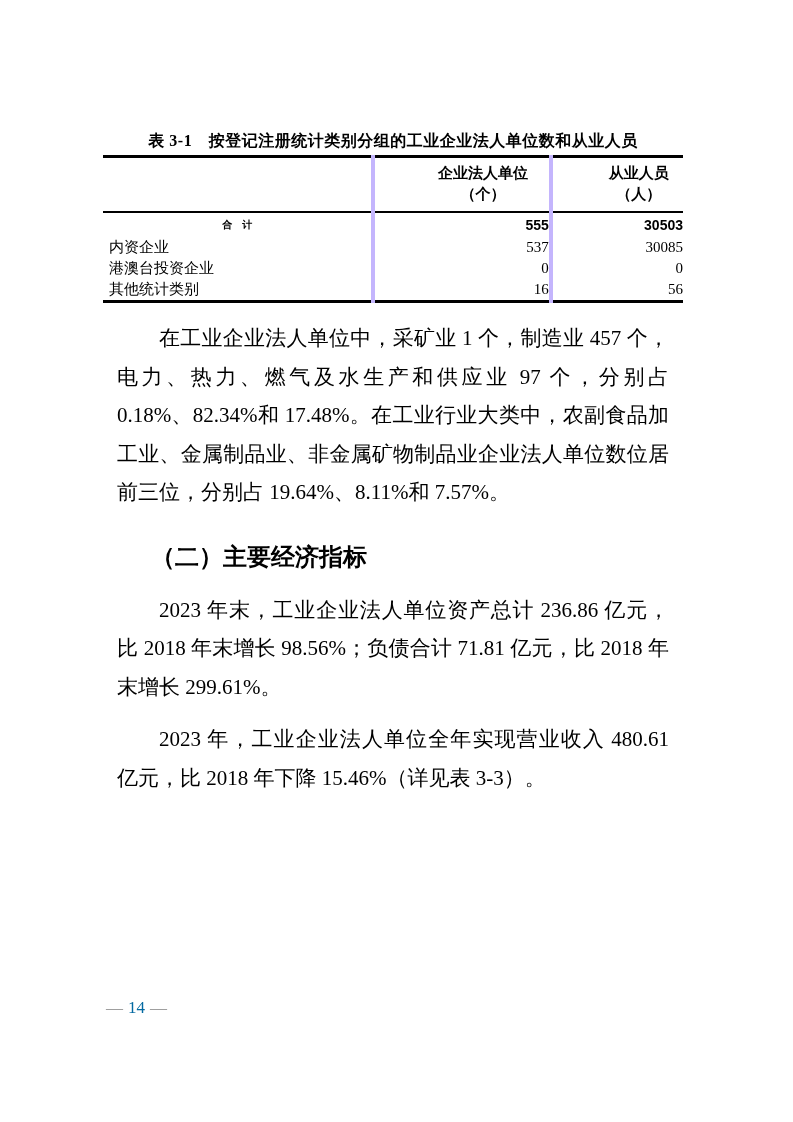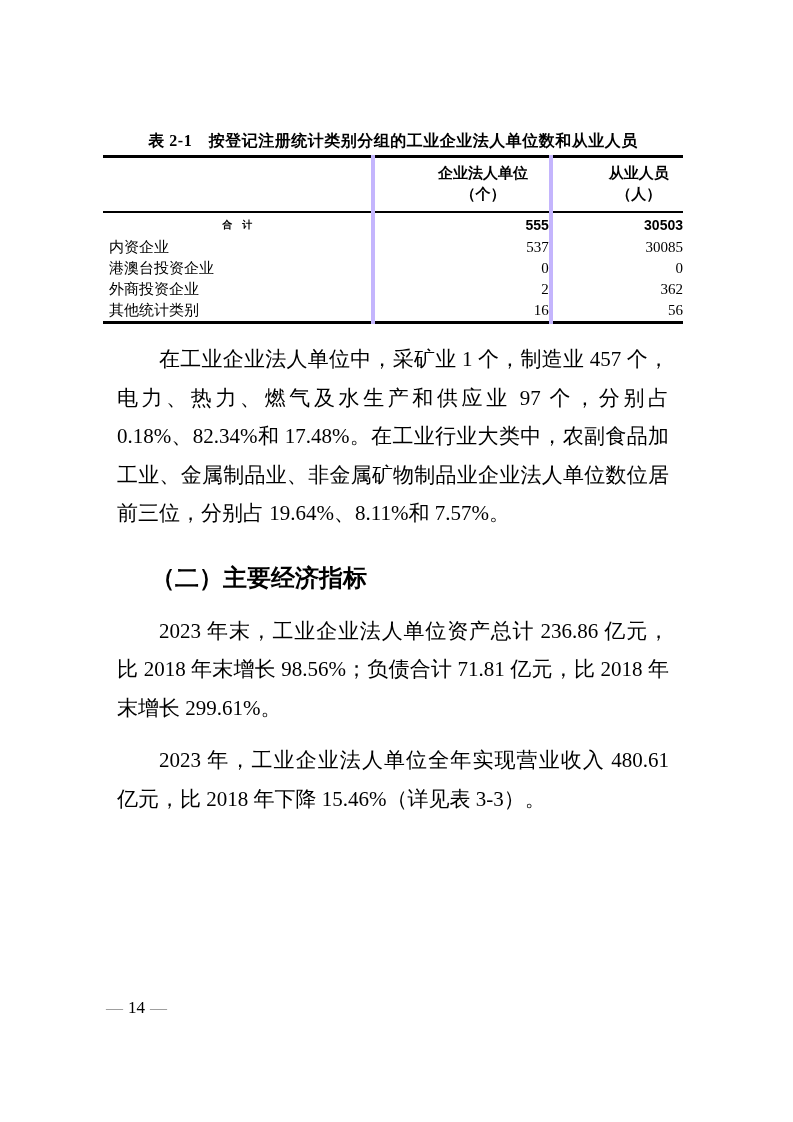--- a/index.html
+++ b/index.html
@@ -89,29 +89,29 @@
     text-indent: 2em;
   }
   .page-footer {
     position: absolute;
     left: 106px;
     top: 998px;
     font-size: 17px;
     line-height: 20px;
   }
   .page-footer .dash { color: #8f8f8f; }
-  .page-footer .page-num { margin: 0 5px; color: #000000; }
+  .page-footer .page-num { margin: 0 5px; color: #0369a1; }
 </style>
 </head>
 <body>
 
 <div class="page">
   <div class="content">
 
-    <div class="table-title">表 2-1　按登记注册统计类别分组的工业企业法人单位数和从业人员</div>
+    <div class="table-title">表 3-1　按登记注册统计类别分组的工业企业法人单位数和从业人员</div>
 
     <table class="stat-table">
       <colgroup>
         <col class="c1">
           <col class="c2">
           <col class="c3">
       </colgroup>
       <thead>
         <tr>
           <th></th>
@@ -135,25 +135,20 @@
           <td class="row-label">内资企业</td>
           <td class="sep">537</td>
           <td class="sep">30085</td>
         </tr>
         <tr>
           <td class="row-label">港澳台投资企业</td>
           <td class="sep">0</td>
           <td class="sep">0</td>
         </tr>
         <tr>
-          <td class="row-label">外商投资企业</td>
-          <td class="sep">2</td>
-          <td class="sep">362</td>
-        </tr>
-        <tr>
           <td class="row-label">其他统计类别</td>
           <td class="sep">16</td>
           <td class="sep">56</td>
         </tr>
       </tbody>
     </table>
 
     <div class="body-text">
       <p class="first-after-table">在工业企业法人单位中，采矿业 1 个，制造业 457 个，电力、热力、燃气及水生产和供应业 97 个，分别占 0.18%、82.34%和 17.48%。在工业行业大类中，农副食品加工业、金属制品业、非金属矿物制品业企业法人单位数位居前三位，分别占 19.64%、8.11%和 7.57%。</p>
       <h3 class="section-heading">（二）主要经济指标</h3>

